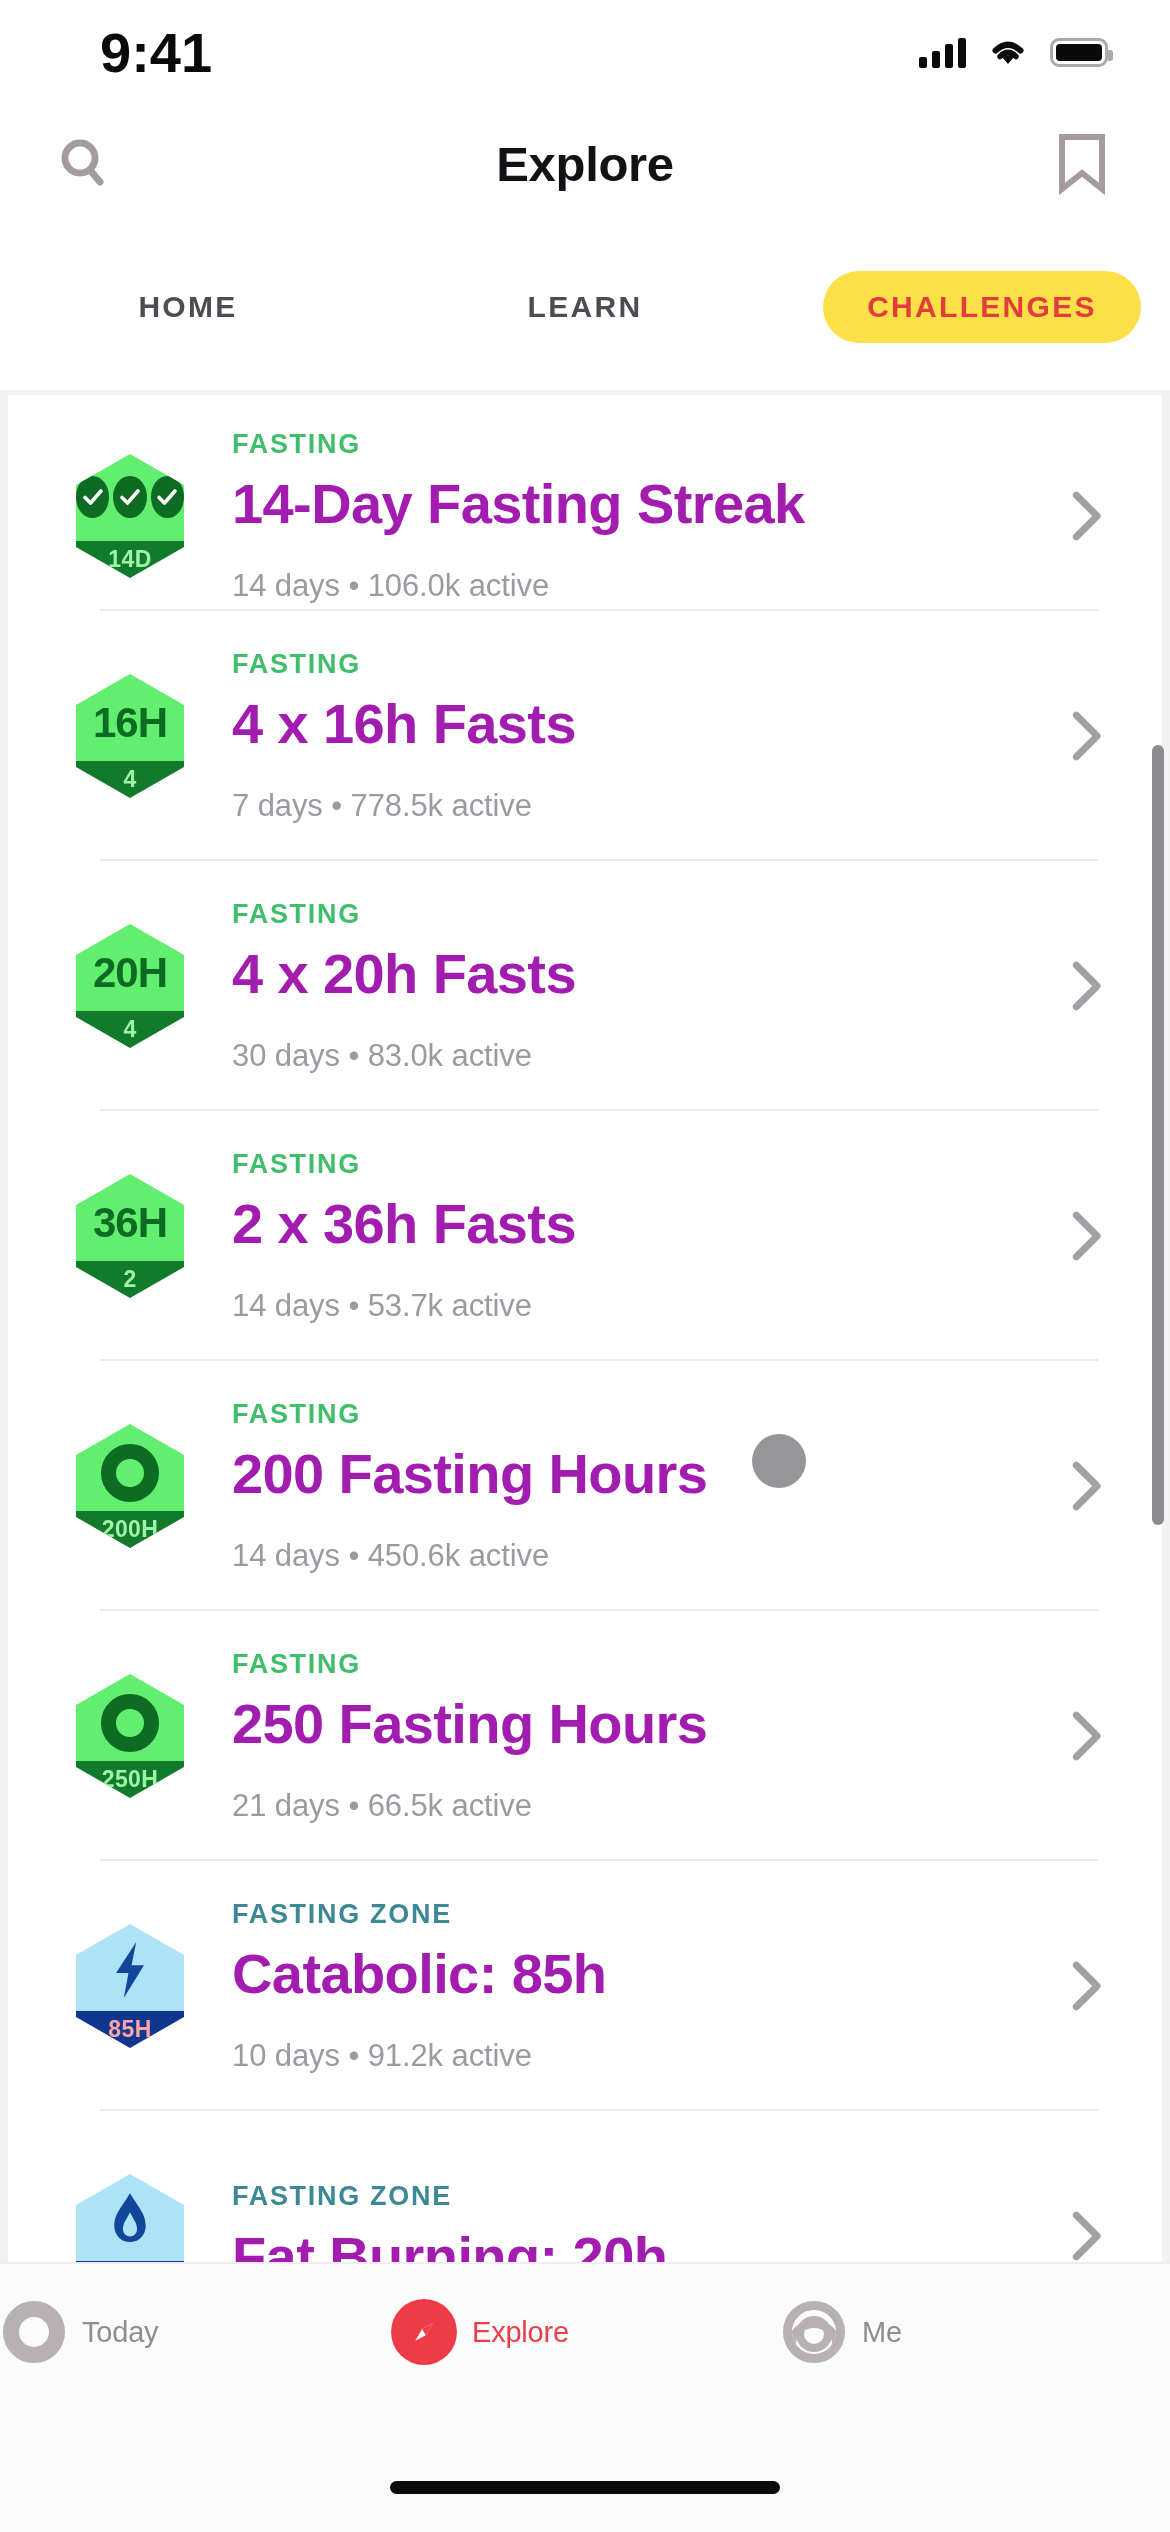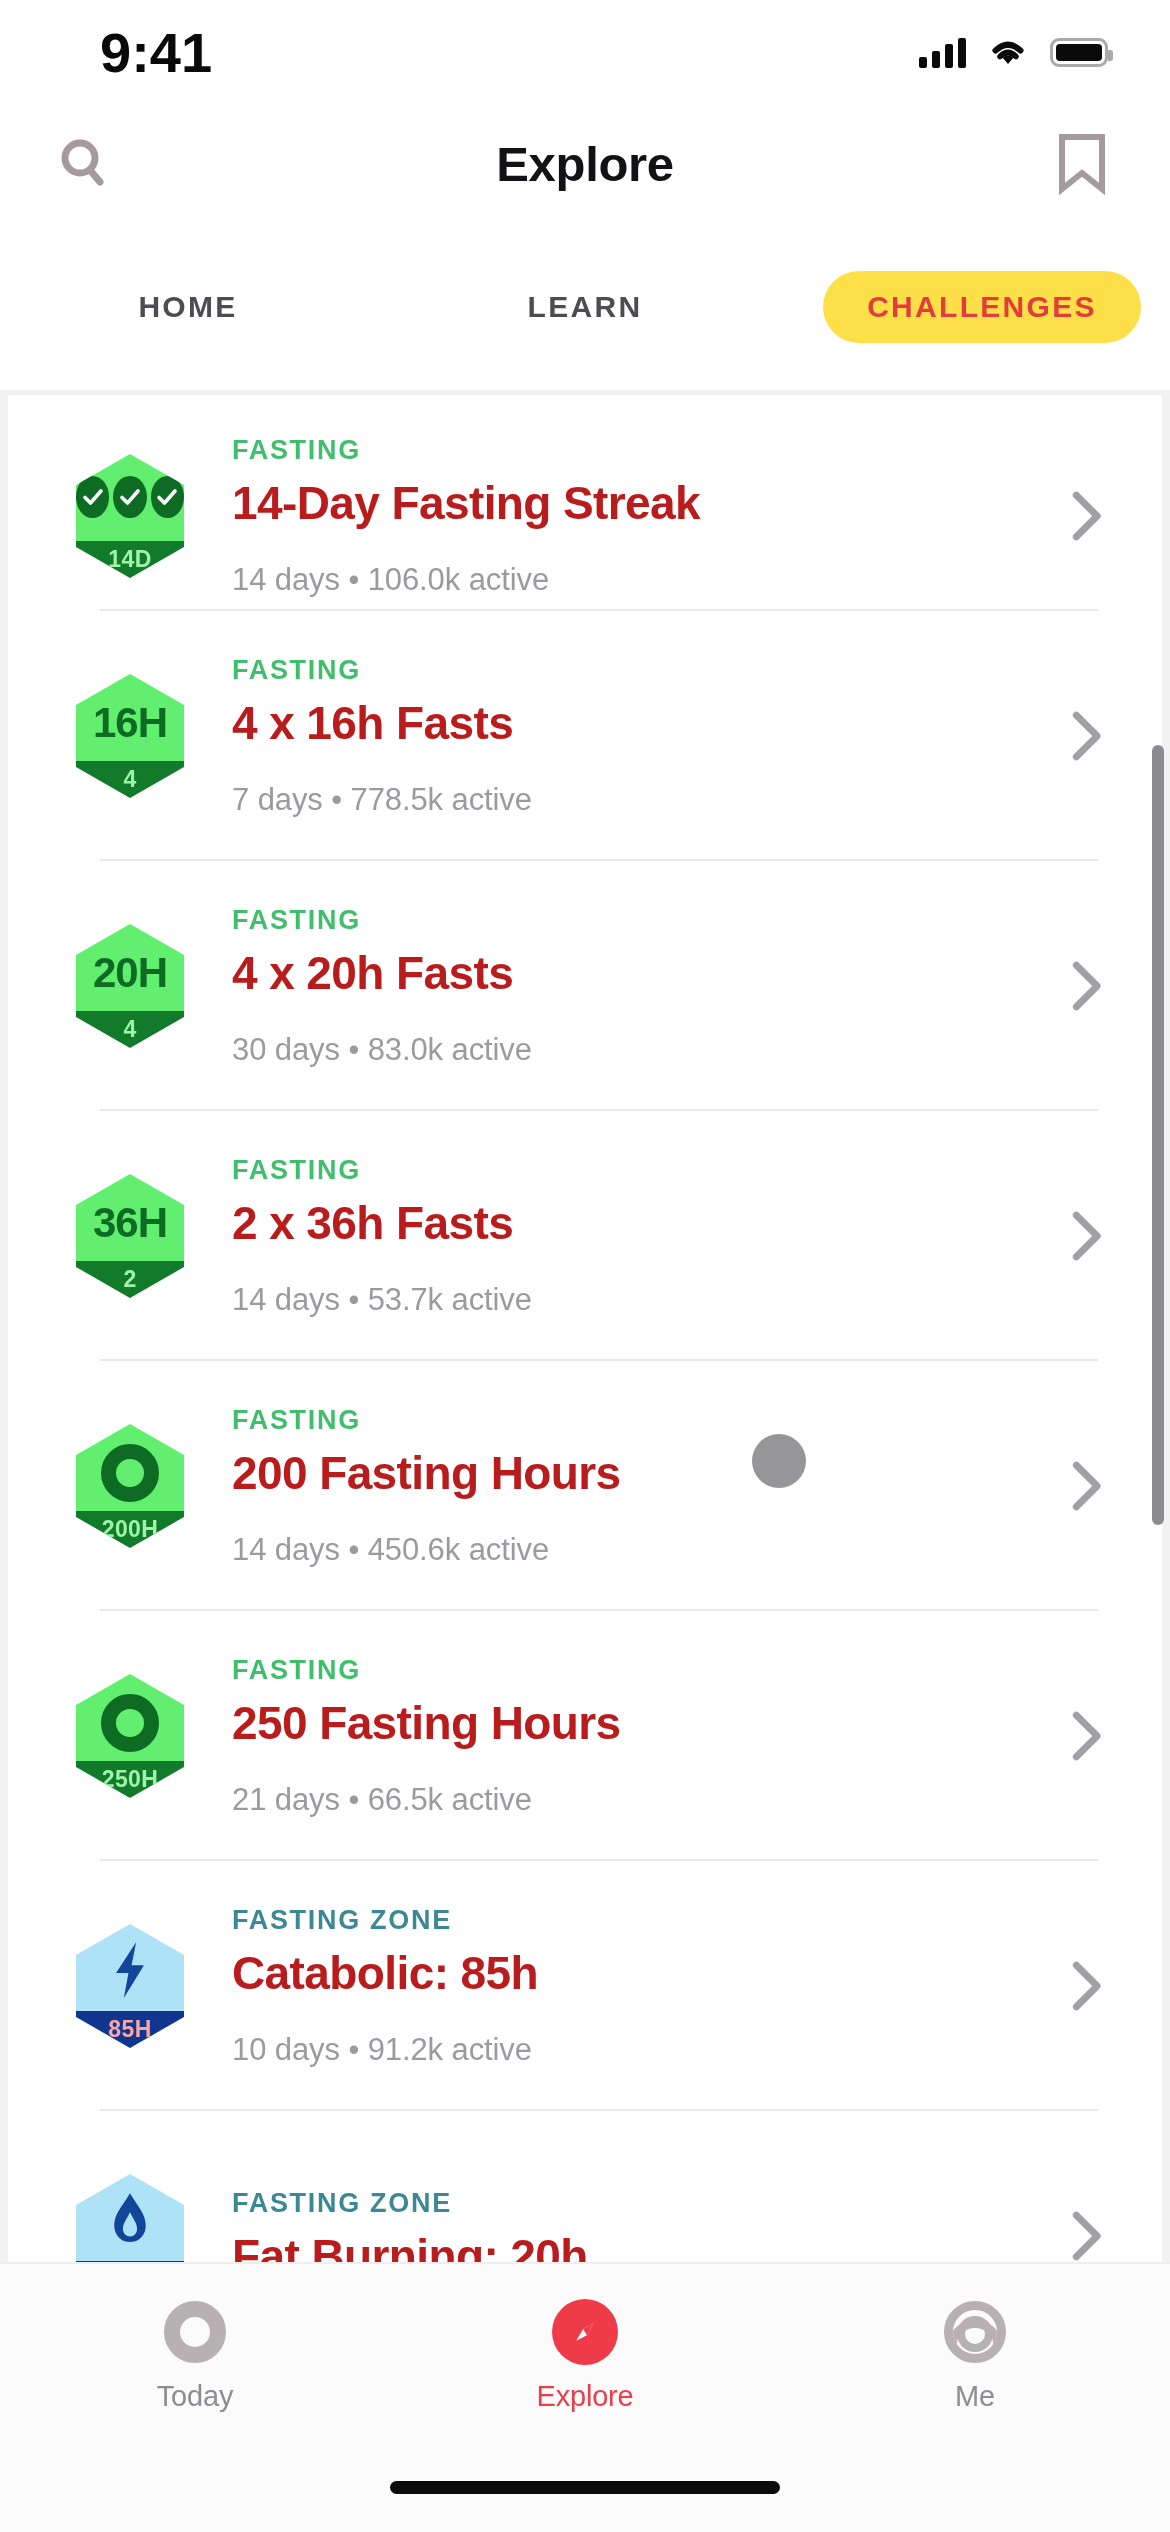--- a/index.html
+++ b/index.html
@@ -128,21 +128,21 @@
     width:58px; height:58px; border-radius:50%;
     border:15px solid #0d6b23; background:transparent;
   }
   .glyph { position:absolute; left:0; right:0; top:16px; height:60px; display:flex; align-items:center; justify-content:center; }
 
   
   .rtext { flex:1; padding-left:48px; display:flex; flex-direction:column; justify-content:center; gap:3px; }
   .kicker { font-size:27px; font-weight:700; letter-spacing:1.7px; line-height:1.2; }
   .kicker.fasting { color:#3fbf6b; }
   .kicker.zone { color:#3c8894; }
-  .rtitle { font-size:46px; font-weight:700; color:#b91c1c; letter-spacing:-0.6px; line-height:1.25; margin-top:6px; }
+  .rtitle { font-size:56px; font-weight:700; color:#a21caf; letter-spacing:-0.6px; line-height:1.25; margin-top:6px; }
   .rmeta { font-size:31px; color:#9a9aa0; letter-spacing:-0.1px; margin-top:26px; }
 
   .chev { flex:0 0 50px; display:flex; align-items:center; justify-content:flex-end; }
   .chev svg { width:42px; height:52px; }
 
   
   .scrollbar {
     position:absolute; right:6px; top:355px; width:12px; height:780px;
     background:#8c8c90; border-radius:6px;
   }
@@ -151,21 +151,21 @@
     position:absolute; left:752px; top:1044px; width:54px; height:54px;
     border-radius:50%; background:#969699;
   }
 
   
   .tabbar {
     position:absolute; bottom:0; left:0; width:1170px; height:270px;
     background:#fbfbfb; border-top:2px solid #eeeeef;
     display:flex; align-items:flex-start; padding-top:34px;
   }
-  .tb { flex:1; display:flex; flex-direction:column; align-items:center; gap:14px; }
+  .tb { flex:1; display:flex; align-items:center; gap:14px; }
   .tb-label { font-size:29px; color:#8d8d92; letter-spacing:-0.2px; }
   .tb.active .tb-label { color:#e8404a; }
   .tb-icon { width:68px; height:68px; display:flex; align-items:center; justify-content:center; }
   .ring { width:62px; height:62px; border-radius:50%; border:16px solid #b8b1b3; }
   .person { width:62px; height:62px; border-radius:50%; border:9px solid #b8b1b3; position:relative; overflow:hidden; }
   .person::before{ content:""; position:absolute; left:50%; top:6px; transform:translateX(-50%);
                    width:20px; height:20px; border-radius:50%; border:8px solid #b8b1b3; }
   .person::after{ content:""; position:absolute; left:50%; bottom:-12px; transform:translateX(-50%);
                   width:36px; height:30px; border-radius:50%; border:8px solid #b8b1b3; }
   .compass { width:66px; height:66px; border-radius:50%; background:#ef3b47;

